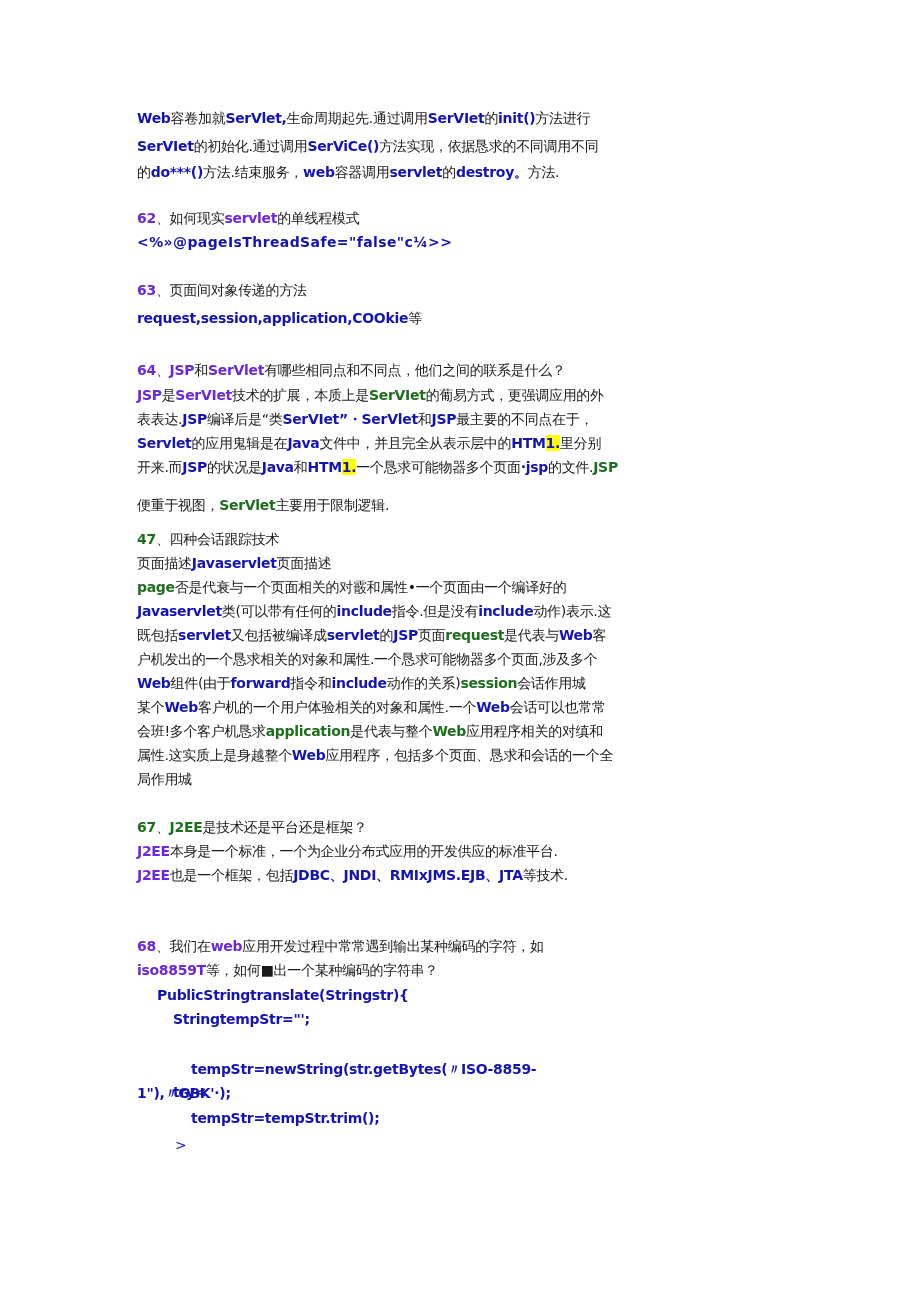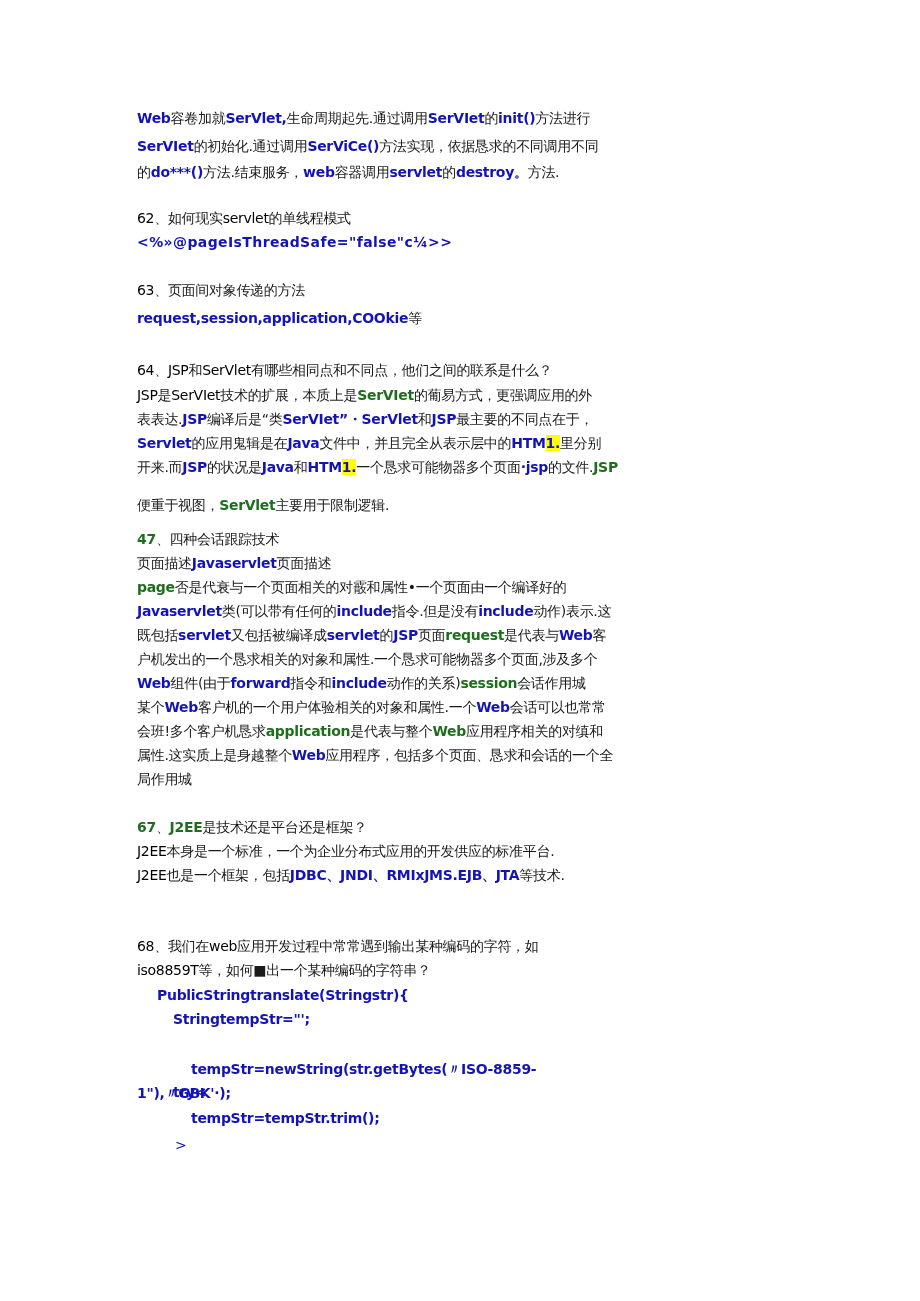--- a/index.html
+++ b/index.html
@@ -6,21 +6,21 @@
   body {
     width: 920px; height: 1301px; position: relative; overflow: hidden;
     font-family: "DejaVu Sans", "Liberation Sans", sans-serif;
     color: #1a1a1a;
   }
   .page { position: absolute; left: 137px; top: 106px; width: 660px; }
   .line {
     position: absolute; left: 0; white-space: nowrap;
     font-size: 14px; line-height: 24px; letter-spacing: -0.3px;
   }
-  .red { color: #000000; font-weight: normal; }
+  .red { color: #6d28d9; font-weight: bold; }
   .blue { color: #1414b4; font-weight: bold; }
   .green { color: #1e6e1e; font-weight: bold; }
   .hl { background: #ffff00; }
   .code { color: #1414b4; font-weight: bold; }
 </style>
 </head>
 <body>
 
 <div class="page">
 

